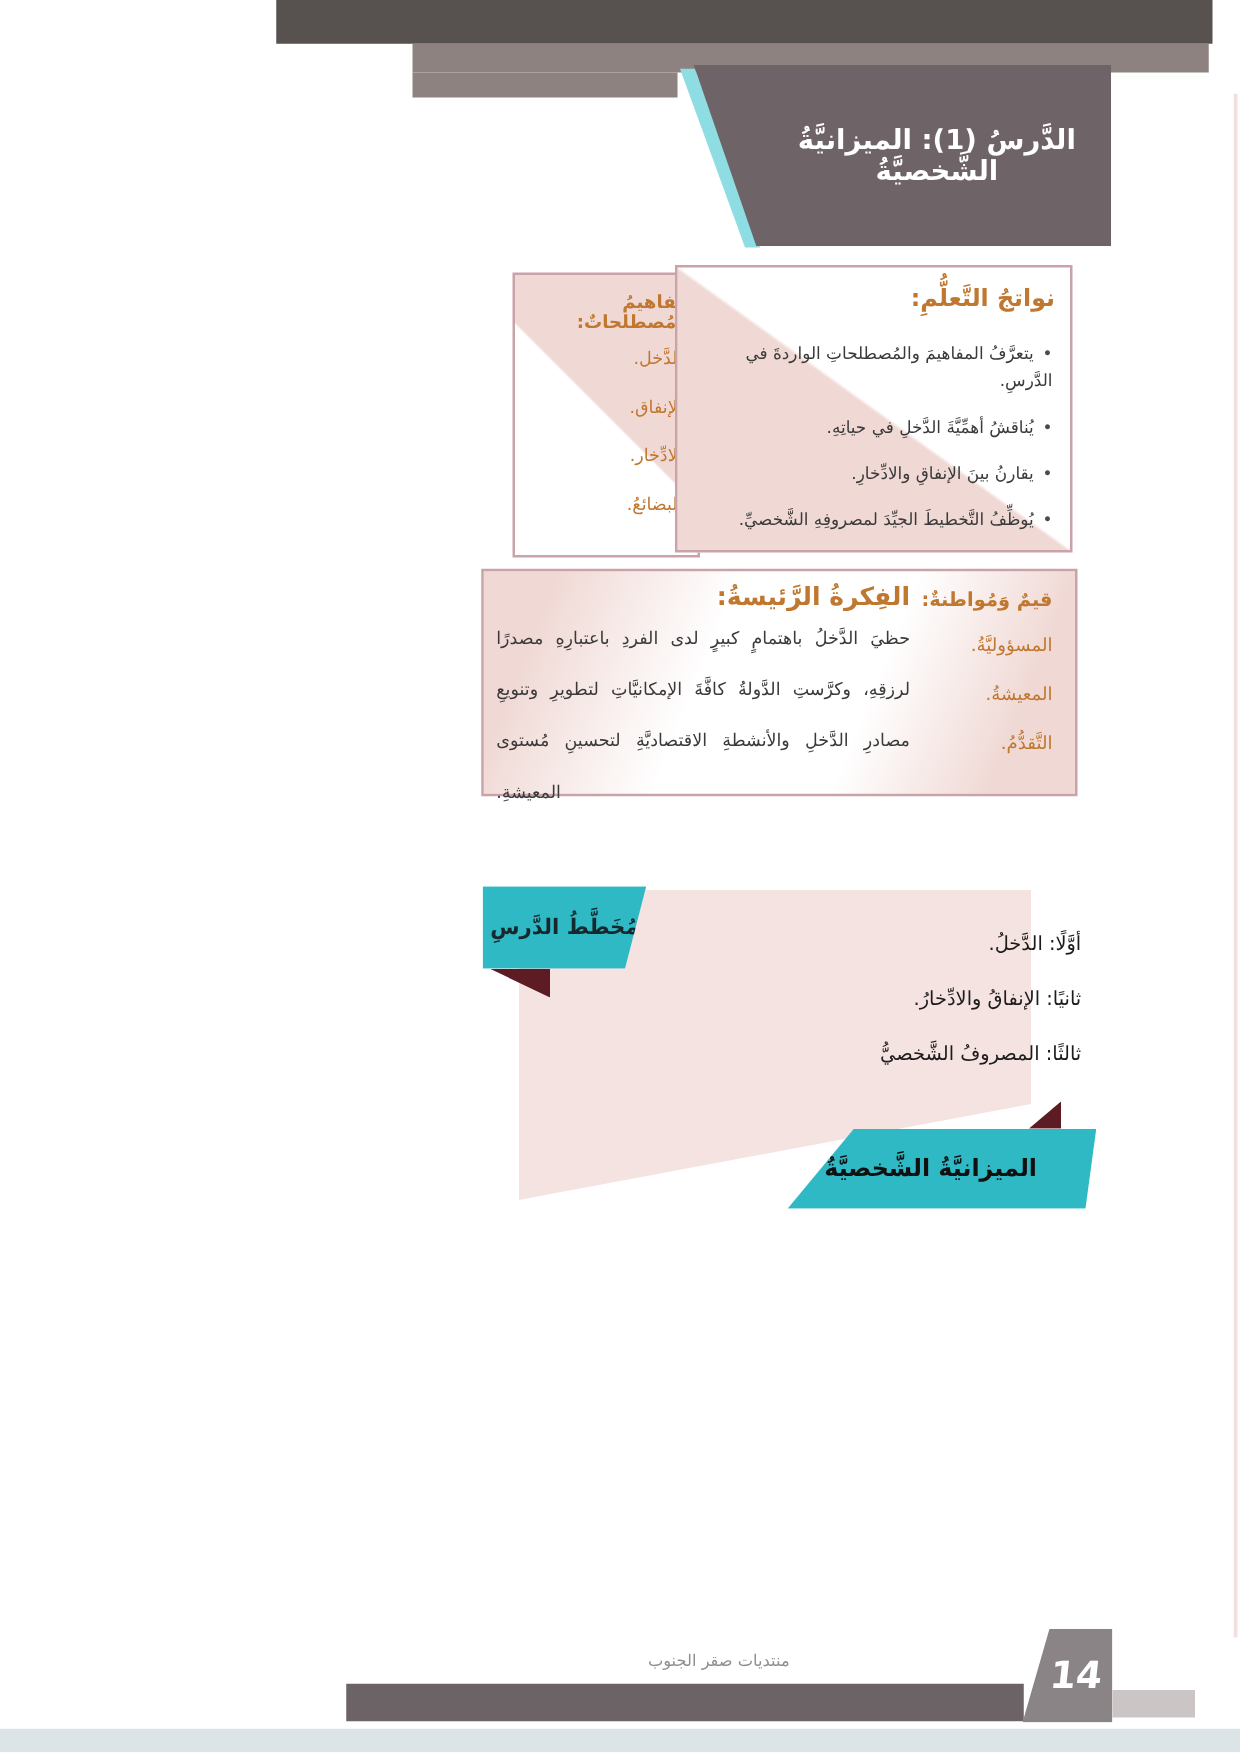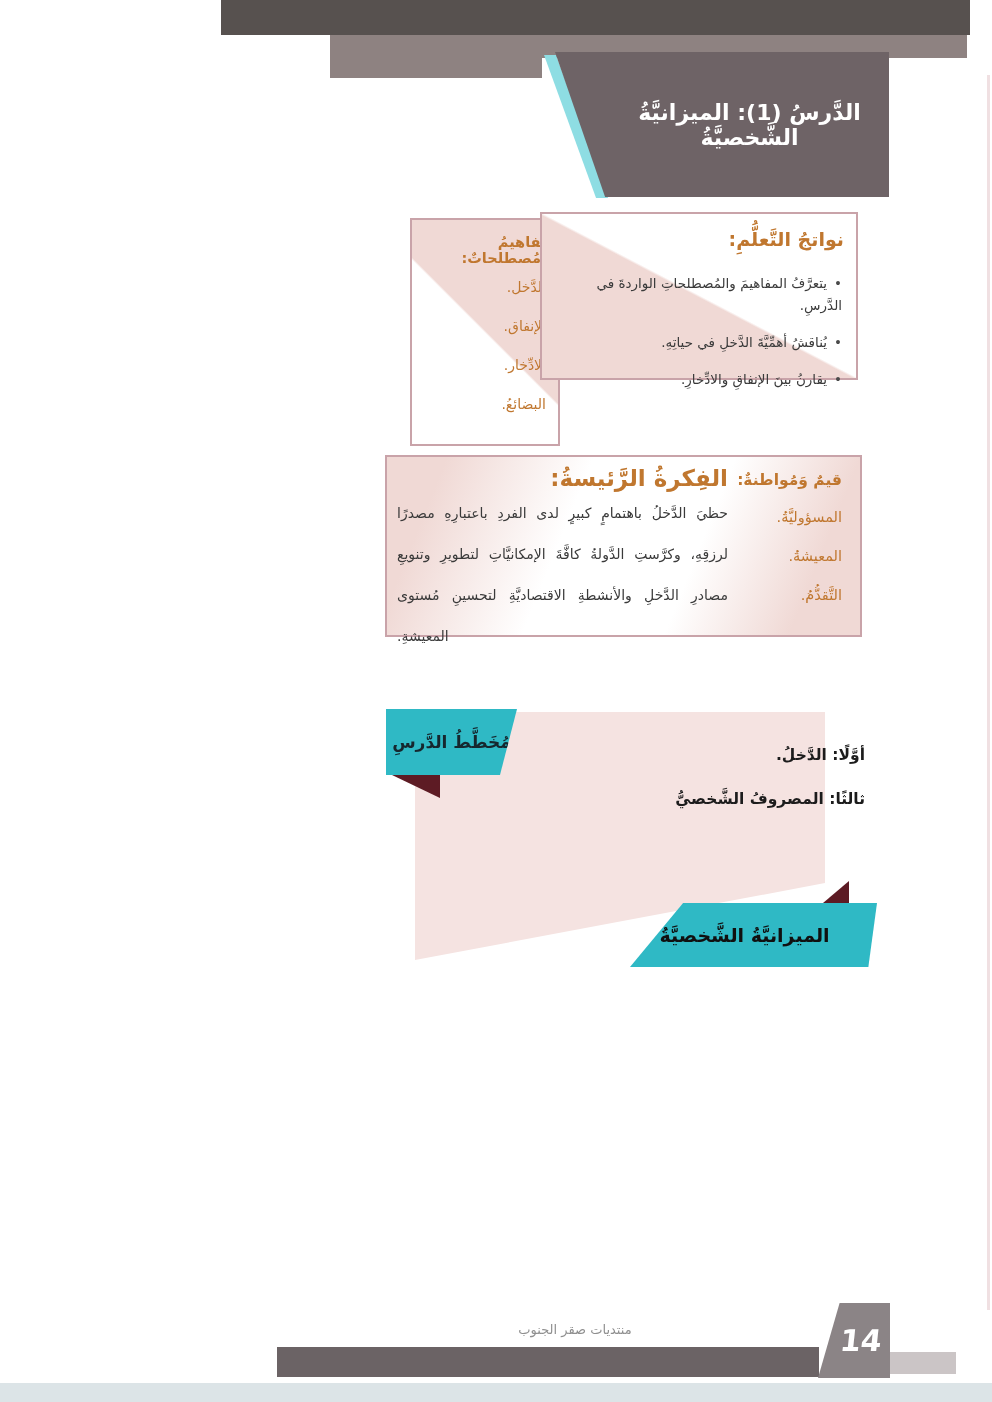--- a/index.html
+++ b/index.html
@@ -19,21 +19,21 @@
     transform:skewX(20deg);transform-origin:0 0;}
   .title-banner{left:555px;top:52px;width:334px;height:145px;background:var(--gray-banner);
     clip-path:polygon(0 0,100% 0,100% 100%,15% 100%);}
   .title-text{left:610px;top:52px;width:279px;height:145px;display:flex;align-items:center;
     justify-content:center;direction:rtl;color:#ffffff;font-size:22px;font-weight:bold;text-align:center;}
 
   
   .pbox{border:2px solid var(--pink-border);background-color:#ffffff;}
   .box-concepts{left:410px;top:218px;width:150px;height:228px;
     background-image:linear-gradient(225deg,var(--pink-fill) 49.5%,rgba(255,255,255,0) 50.3%);}
-  .box-outcomes{left:540px;top:212px;width:318px;height:168px;
+  .box-outcomes{left:540px;top:212px;width:318px;height:230px;
     background-image:linear-gradient(to top right,var(--pink-fill) 49.5%,rgba(255,255,255,0) 50.3%);}
   .box-duo{left:385px;top:455px;width:477px;height:182px;
     background-image:
       linear-gradient(292deg,var(--pink-fill) 13%,rgba(240,217,213,0) 36%),
       linear-gradient(112deg,var(--pink-fill) 11%,rgba(240,217,213,0) 38%);}
 
   .orange-h{color:var(--orange);font-weight:bold;direction:rtl;text-align:right;}
   ul.plain{list-style:none;margin:0;padding:0;direction:rtl;text-align:right;}
 
   .concepts-title{position:absolute;top:14px;right:8px;left:6px;font-size:14.5px;}
@@ -42,28 +42,28 @@
 
   .outcomes-title{position:absolute;top:14px;right:12px;font-size:19px;}
   .outcomes-list{position:absolute;top:58px;right:14px;left:10px;}
   .outcomes-list li{color:var(--text-dark);font-size:13.5px;line-height:22px;margin-bottom:15px;}
   .outcomes-list li::before{content:"•";margin-inline-end:7px;color:#4a4a4a;}
 
   .values-col{position:absolute;top:14px;right:18px;width:112px;}
   .values-title{font-size:15.5px;margin:0 0 16px 0;}
   .values-list li{color:var(--orange);font-weight:normal;font-size:14.5px;line-height:24px;margin-bottom:15px;}
   .idea-col{position:absolute;top:8px;right:132px;left:10px;direction:rtl;}
-  .idea-title{font-size:23px;margin:0 0 2px 0;}
+  .idea-title{font-size:20px;margin:0 0 2px 0;}
   .idea-text{font-size:14px;color:var(--text-dark);line-height:41px;text-align:justify;text-align-last:left;margin:0;}
 
   
   .box-plan{left:415px;top:712px;width:410px;height:248px;background:var(--pink-fill-2);
     clip-path:polygon(0 0,100% 0,100% 69%,0 100%);}
   .plan-list{position:absolute;top:742px;right:calc(992px - 818px);left:430px;direction:rtl;text-align:right;}
-  .plan-list li{font-size:15.5px;font-weight:bold;color:#1c1c1c;line-height:26px;margin-bottom:18px;}
+  .plan-list li{font-size:15.5px;font-weight:normal;color:#1c1c1c;line-height:26px;margin-bottom:18px;}
   .plan-shadow{left:392px;top:775px;width:48px;height:23px;background:var(--maroon);
     clip-path:polygon(0 0,100% 0,100% 100%);}
   .plan-banner{left:386px;top:709px;width:131px;height:66px;background:var(--teal);
     clip-path:polygon(0 0,100% 0,87% 100%,0 100%);display:flex;align-items:center;justify-content:center;
     direction:rtl;color:#16272e;font-size:17px;font-weight:bold;}
 
   .final-shadow{left:823px;top:881px;width:26px;height:22px;background:var(--maroon);
     clip-path:polygon(100% 0,100% 100%,0 100%);}
   .final-banner{left:630px;top:903px;width:247px;height:64px;background:var(--teal);
     clip-path:polygon(21.5% 0,100% 0,96.5% 100%,0 100%);display:flex;align-items:center;justify-content:center;
@@ -101,20 +101,21 @@
       <li>البضائعُ.</li>
     </ul>
   </div>
 
   <div class="abs pbox box-outcomes">
     <div class="orange-h outcomes-title">نواتجُ التَّعلُّمِ:</div>
     <ul class="plain outcomes-list">
       <li>يتعرَّفُ المفاهيمَ والمُصطلحاتِ الواردةَ في الدَّرسِ.</li>
       <li>يُناقشُ أهمِّيَّةَ الدَّخلِ في حياتِهِ.</li>
       <li>يقارنُ بينَ الإنفاقِ والادِّخارِ.</li>
+      <li>يُوظِّفُ التَّخطيطَ الجيِّدَ لمصروفِهِ الشَّخصيِّ.</li>
     </ul>
   </div>
 
   <div class="abs pbox box-duo">
     <div class="values-col">
       <div class="orange-h values-title">قيمٌ وَمُواطنةٌ:</div>
       <ul class="plain values-list">
         <li>المسؤوليَّةُ.</li>
         <li>المعيشةُ.</li>
         <li>التَّقدُّمُ.</li>
@@ -122,20 +123,21 @@
     </div>
     <div class="idea-col">
       <div class="orange-h idea-title">الفِكرةُ الرَّئيسةُ:</div>
       <p class="idea-text">حظيَ الدَّخلُ باهتمامٍ كبيرٍ لدى الفردِ باعتبارِهِ مصدرًا لرزقِهِ، وكرَّستِ الدَّولةُ كافَّةَ الإمكانيَّاتِ لتطويرِ وتنويعِ مصادرِ الدَّخلِ والأنشطةِ الاقتصاديَّةِ لتحسينِ مُستوى المعيشةِ.</p>
     </div>
   </div>
 
   <div class="abs box-plan"></div>
   <ul class="abs plain plan-list">
     <li>أوَّلًا: الدَّخلُ.</li>
+    <li>ثانيًا: الإنفاقُ والادِّخارُ.</li>
     <li>ثالثًا: المصروفُ الشَّخصيُّ</li>
   </ul>
   <div class="abs plan-shadow"></div>
   <div class="abs plan-banner">مُخَطَّطُ الدَّرسِ</div>
 
   <div class="abs final-shadow"></div>
   <div class="abs final-banner">الميزانيَّةُ الشَّخصيَّةُ</div>
 
   <div class="abs watermark">منتديات صقر الجنوب</div>
   <div class="abs footer-band"></div>

